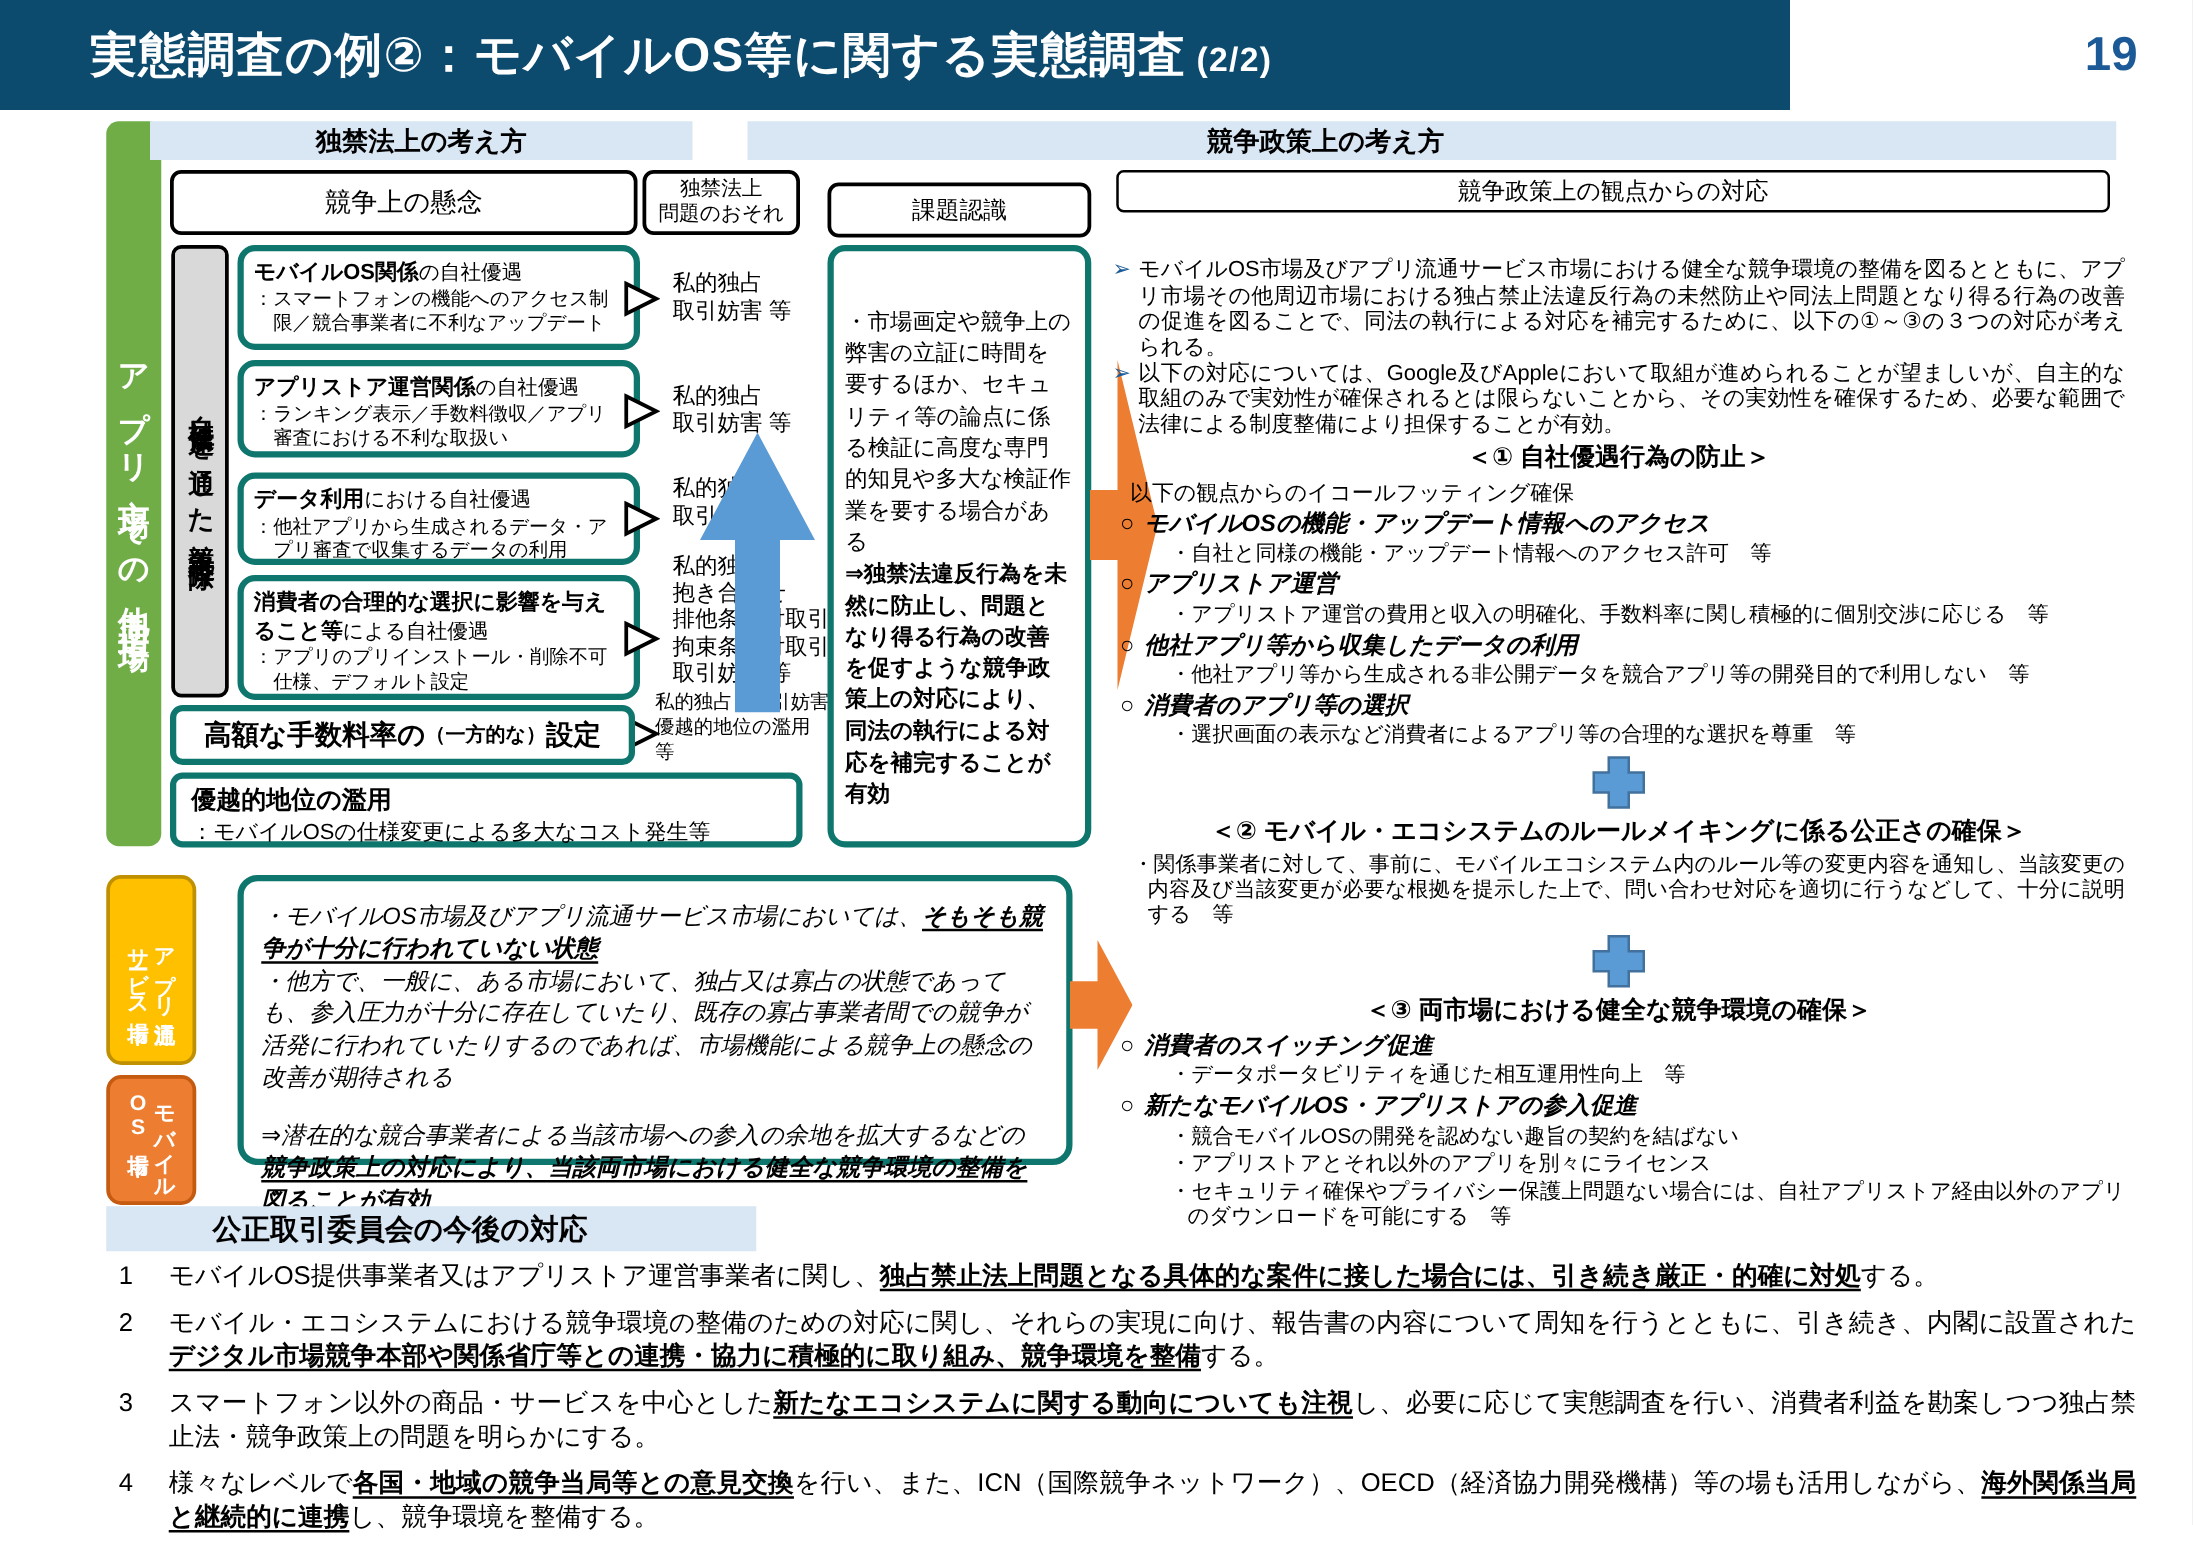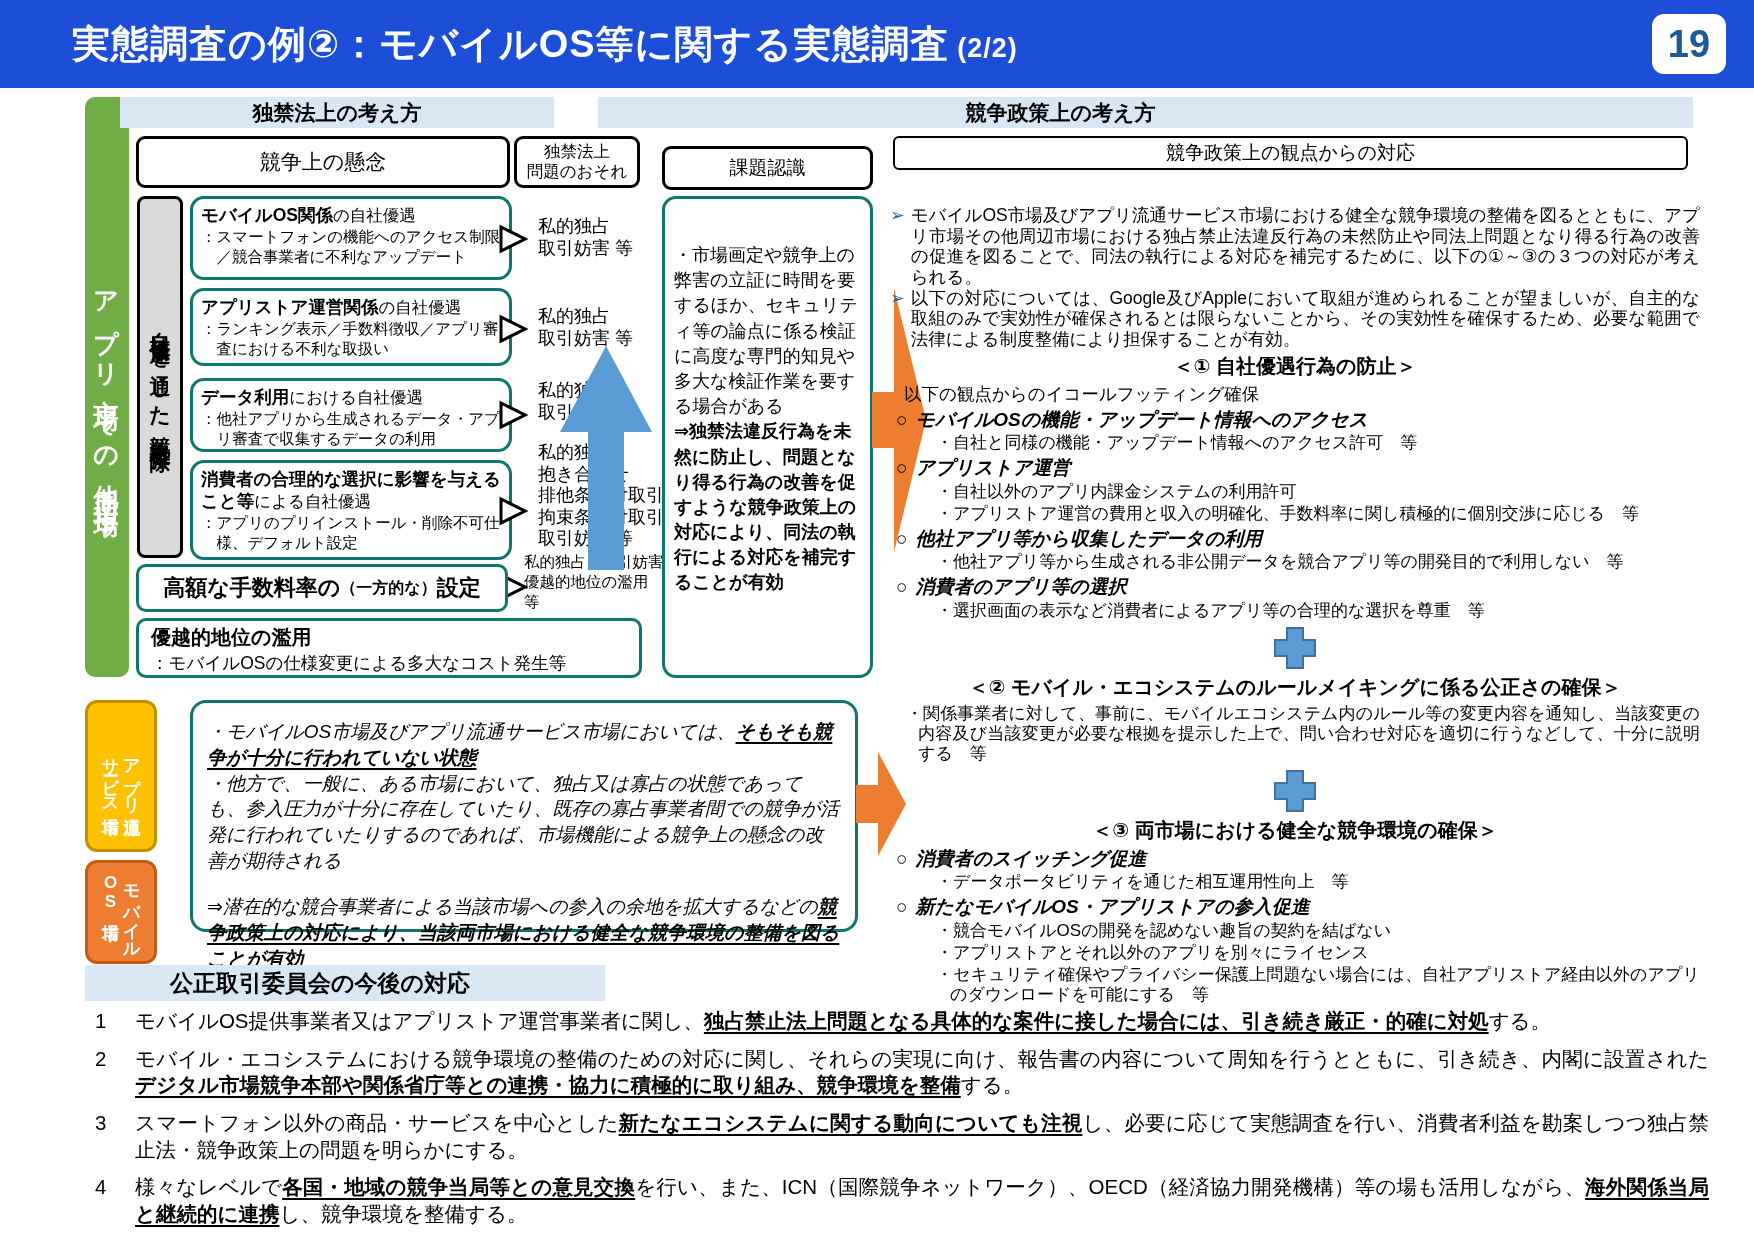--- a/index.html
+++ b/index.html
@@ -1,27 +1,27 @@
 <!DOCTYPE html>
 <html><head>
 <meta charset="utf-8">
 <style>
   html,body{margin:0;padding:0;background:#e8e8e8;}
   .slide{position:relative;width:1754px;height:1241px;background:#ffffff;overflow:hidden;
          font-family:"Liberation Sans","DejaVu Sans",sans-serif;color:#000;}
   
-  .header{position:absolute;left:0;top:0;width:1754px;height:88px;background:#1d4ed8;display:flex;align-items:center;}
+  .header{position:absolute;left:0;top:0;width:1432px;height:88px;background:#0c4a6e;display:flex;align-items:center;}
   .page-title{color:#fff;font-weight:bold;font-size:38px;margin-left:72px;letter-spacing:1px;white-space:nowrap;}
   .page-title .sub{font-size:27px;margin-left:8px;}
   .badge{position:absolute;right:28px;top:14px;width:74px;height:60px;background:#fff;border-radius:12px;
          display:flex;align-items:center;justify-content:center;font-size:38px;font-weight:bold;color:#1b5a96;}
   
   .abs{position:absolute;box-sizing:border-box;}
   .band{background:#d9e6f4;font-weight:bold;font-size:21px;display:flex;align-items:center;justify-content:center;}
-  .bx{background:#fff;border:3px solid #0f766e;border-radius:14px;}
+  .bx{background:#fff;border:5px solid #0f766e;border-radius:14px;}
   .hbx{background:#fff;border:3px solid #000;border-radius:9px;display:flex;align-items:center;justify-content:center;}
   .vtext{writing-mode:vertical-rl;text-orientation:upright;white-space:pre-line;}
   .pre{white-space:pre-line;}
   .greenbar{background:#70ad47;border-radius:10px;display:flex;align-items:center;justify-content:center;}
   .greenbar .vtext{color:#fff;font-weight:bold;font-size:25px;letter-spacing:7px;}
   .greybox{background:#d9d9d9;border:3px solid #000;border-radius:8px;display:flex;align-items:center;justify-content:center;}
   .greybox .vtext{font-weight:bold;font-size:21px;letter-spacing:4px;}
   .cbox{padding:5px 8px;font-size:15.5px;line-height:1.26;}
   .cbox .t{font-weight:bold;font-size:17.5px;}
   .cbox .tr{font-size:16.5px;}
@@ -171,21 +171,20 @@
         <span class="mk">➢</span>
         <span>以下の対応については、Google及びAppleにおいて取組が進められることが望ましいが、自主的な取組のみで実効性が確保されるとは限らないことから、その実効性を確保するため、必要な範囲で法律による制度整備により担保することが有効。</span>
       </p>
 
     <div class="sec-h">＜① 自社優遇行為の防止＞</div>
     <div class="intro">以下の観点からのイコールフッティング確保</div>
 
     <div class="oitem"><span>○</span><span class="ot">モバイルOSの機能・アップデート情報へのアクセス</span></div>
     <div class="obul">・自社と同様の機能・アップデート情報へのアクセス許可　等</div>
     <div class="oitem"><span>○</span><span class="ot">アプリストア運営</span></div>
-    <div class="obul">・自社以外のアプリ内課金システムの利用許可</div>
     <div class="obul">・アプリストア運営の費用と収入の明確化、手数料率に関し積極的に個別交渉に応じる　等</div>
     <div class="oitem"><span>○</span><span class="ot">他社アプリ等から収集したデータの利用</span></div>
     <div class="obul">・他社アプリ等から生成される非公開データを競合アプリ等の開発目的で利用しない　等</div>
     <div class="oitem"><span>○</span><span class="ot">消費者のアプリ等の選択</span></div>
     <div class="obul">・選択画面の表示など消費者によるアプリ等の合理的な選択を尊重　等</div>
 
     <div class="plus-wrap">
       <svg width="44" height="44" viewBox="0 0 44 44">
           <polygon points="14,2 30,2 30,14 42,14 42,30 30,30 30,42 14,42 14,30 2,30 2,14 14,14" fill="#5b9bd5" stroke="#41719c" stroke-width="2"></polygon>
         </svg>

